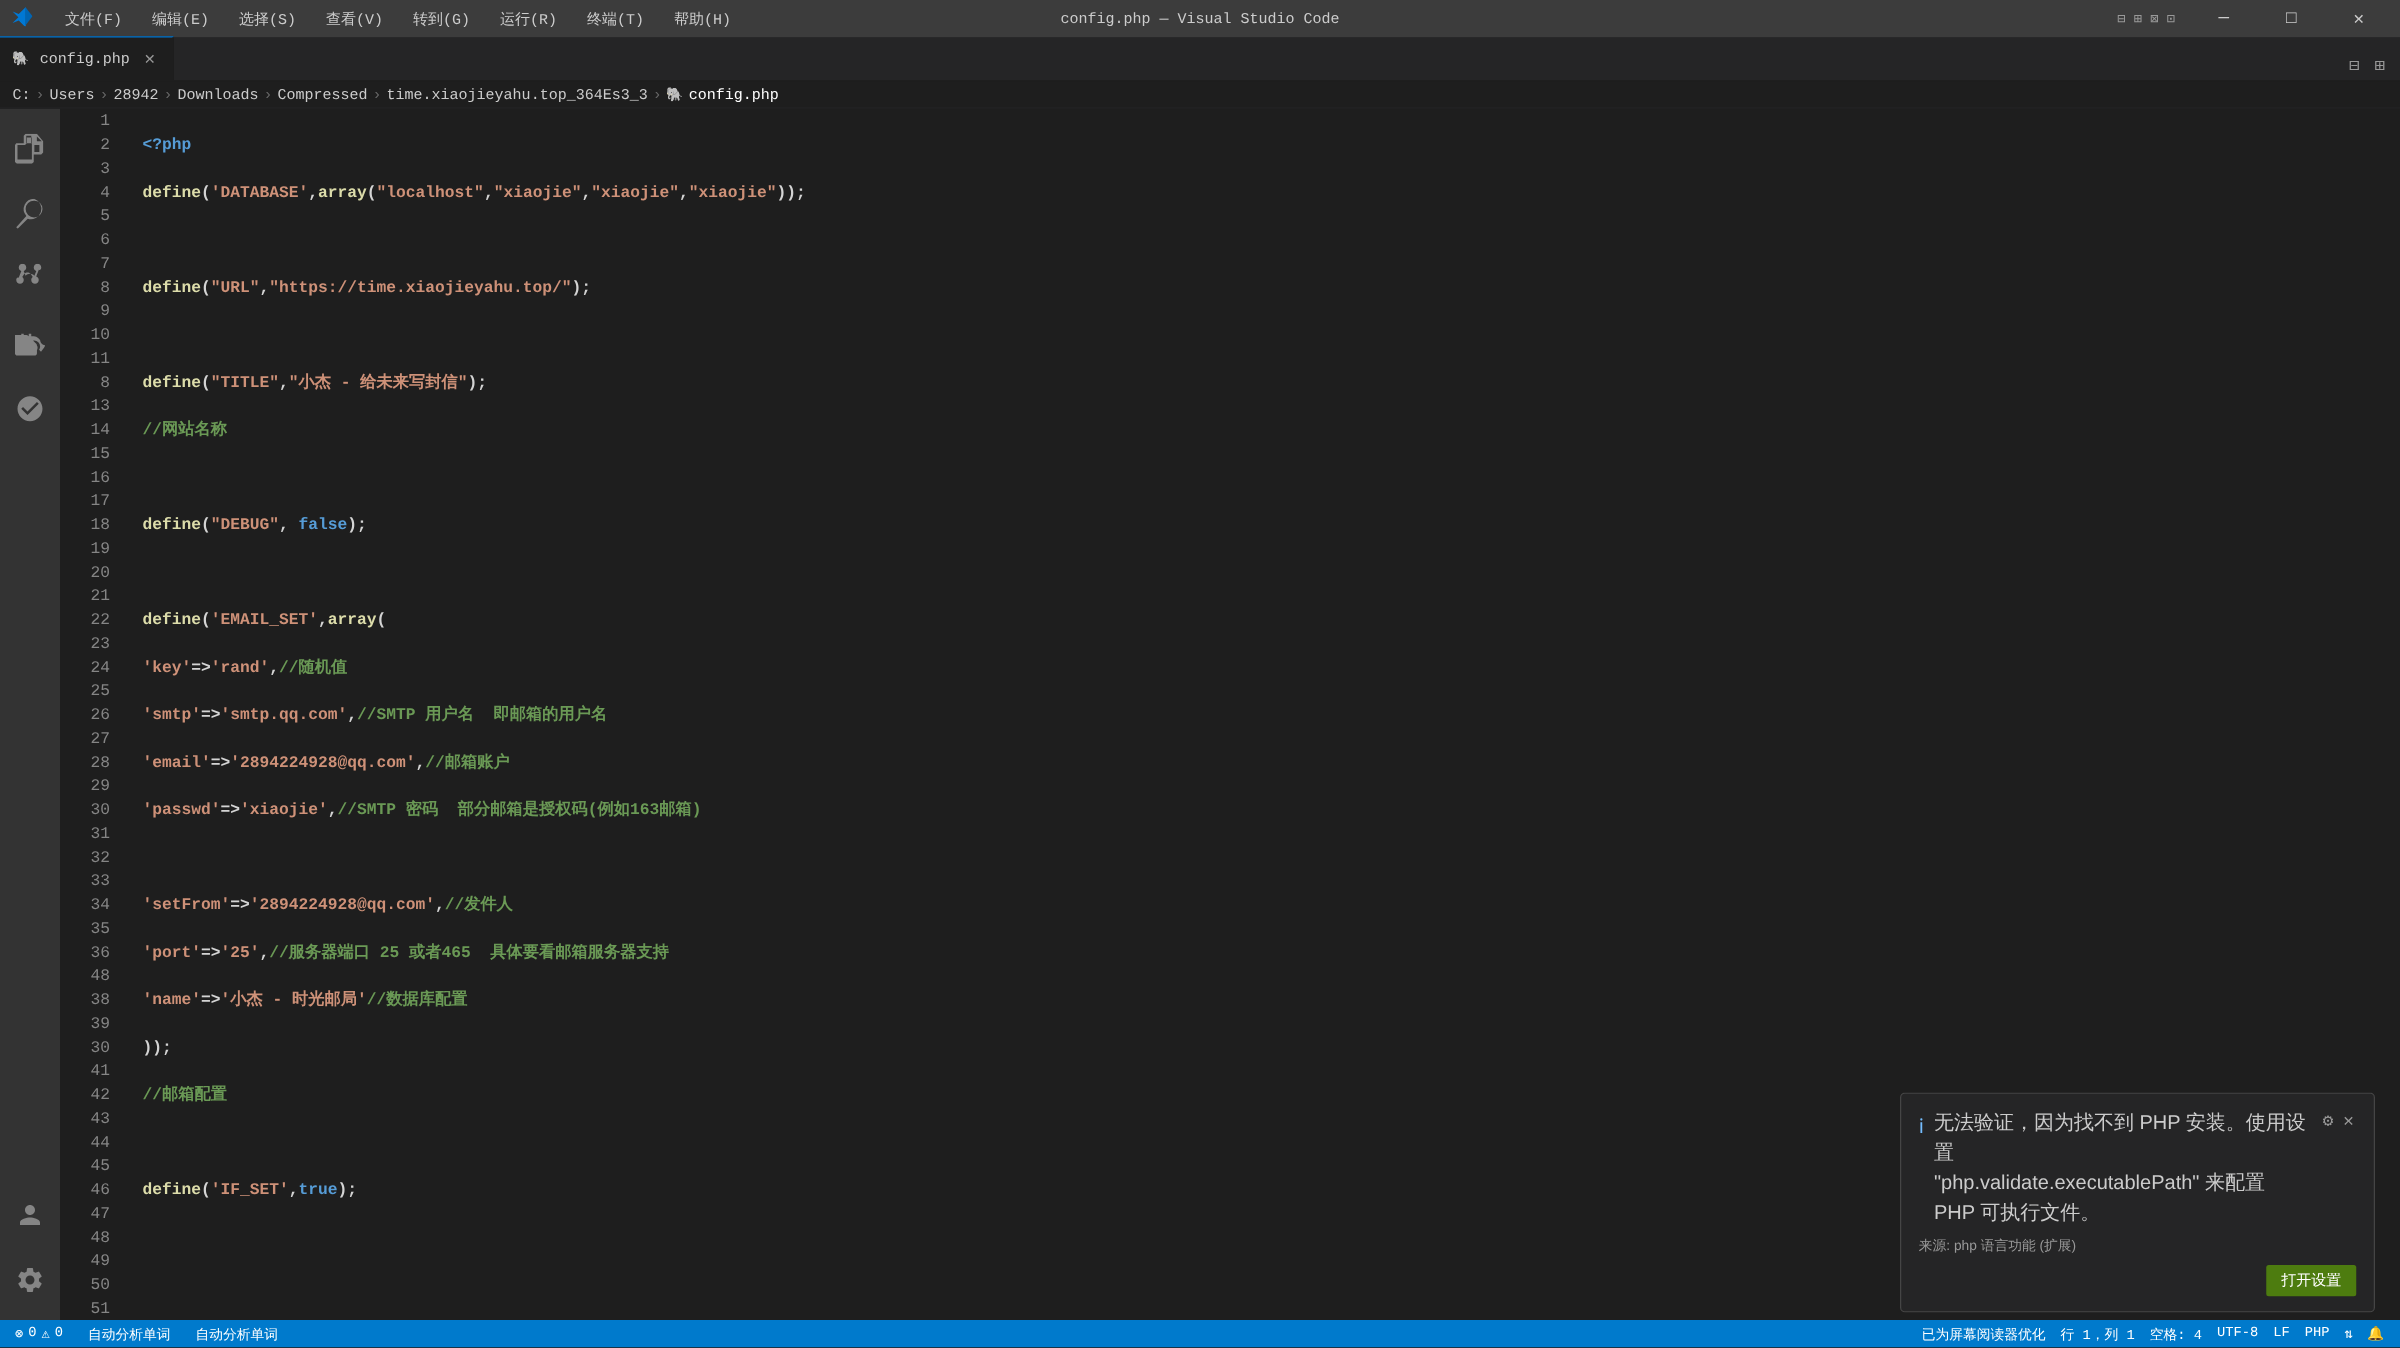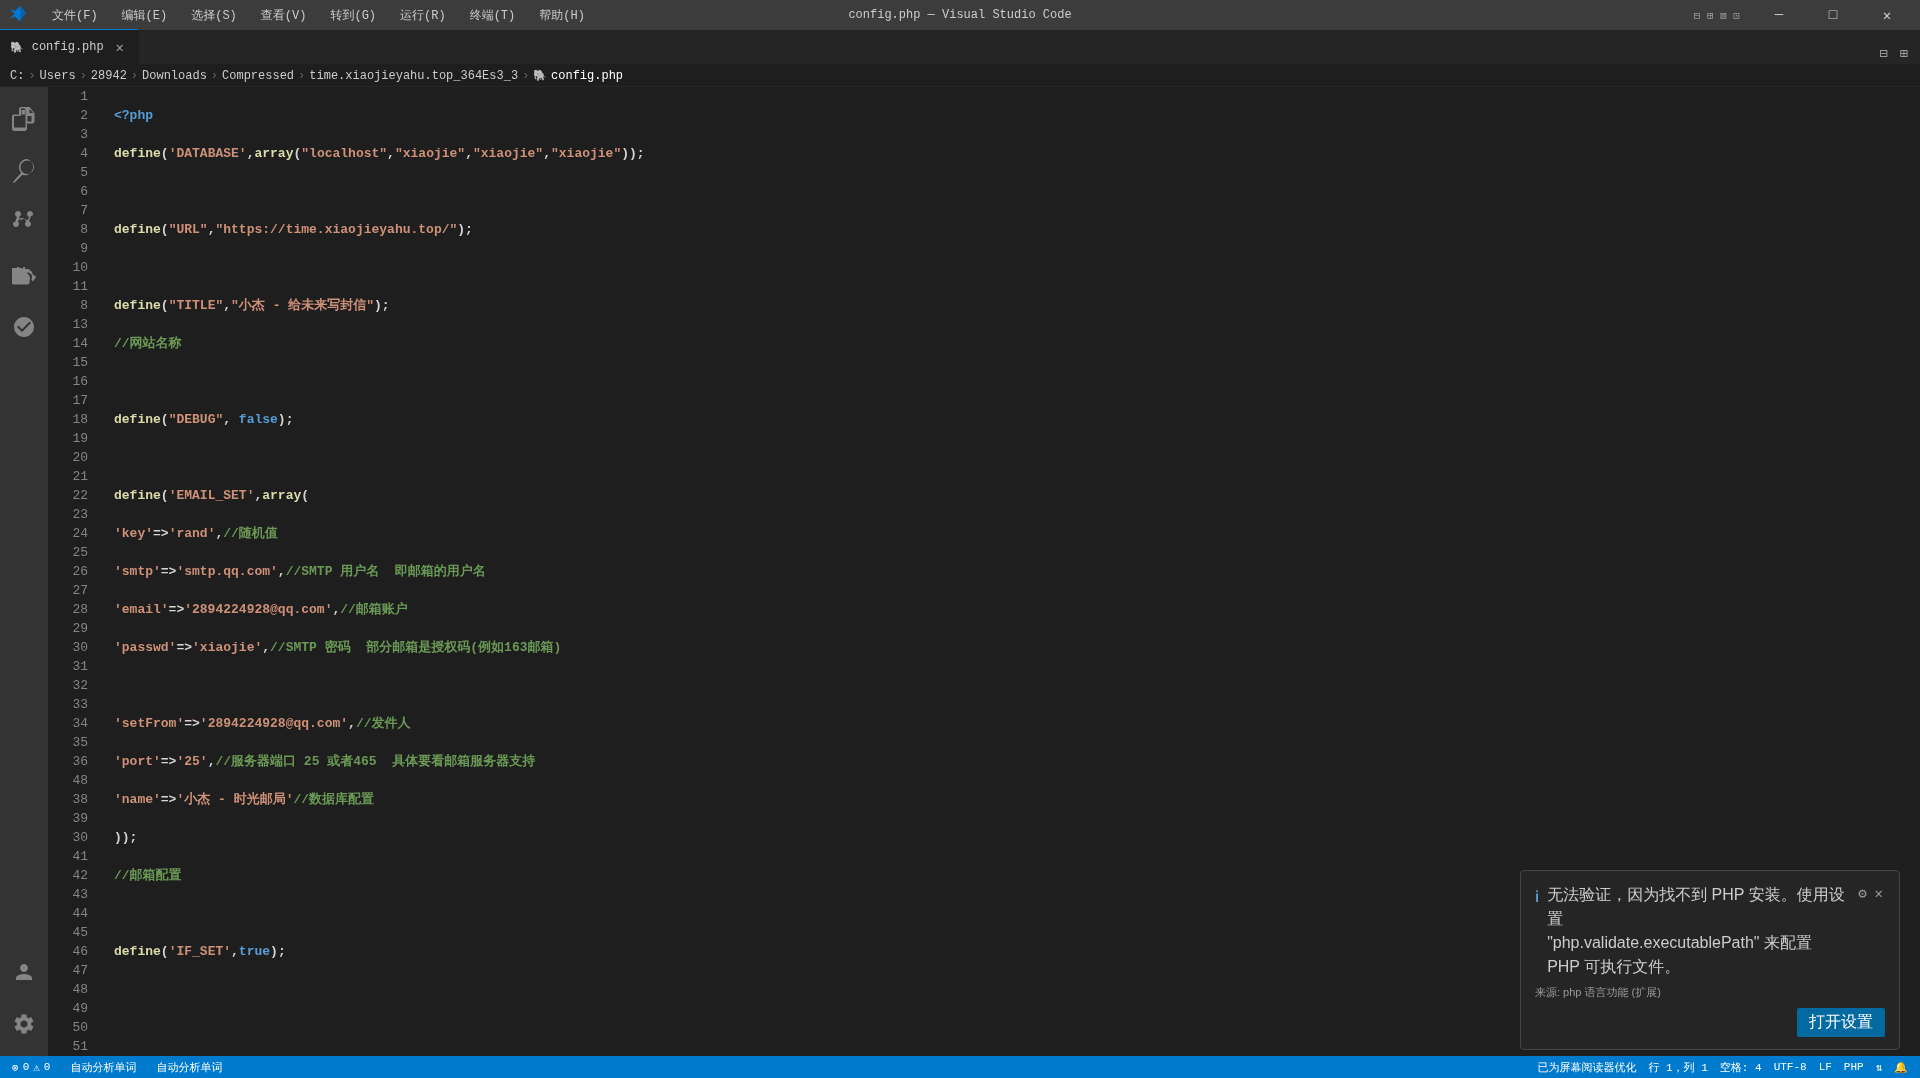--- a/index.html
+++ b/index.html
@@ -273,25 +273,25 @@
       cursor: pointer;
       padding: 2px;
     }
     .notif-source {
       color: #999;
       font-size: 11px;
       font-family: 'Segoe UI', sans-serif;
     }
     .notif-btn {
       float: right;
-      background: #0369a1;
+      background: #4d7c0f;
       color: white;
       border: none;
       padding: 4px 12px;
-      font-size: 16px;
+      font-size: 12px;
       cursor: pointer;
       border-radius: 2px;
       font-family: 'Segoe UI', sans-serif;
       margin-top: 8px;
     }
 
     
     .status-bar {
       height: 22px;
       background: #007acc;

